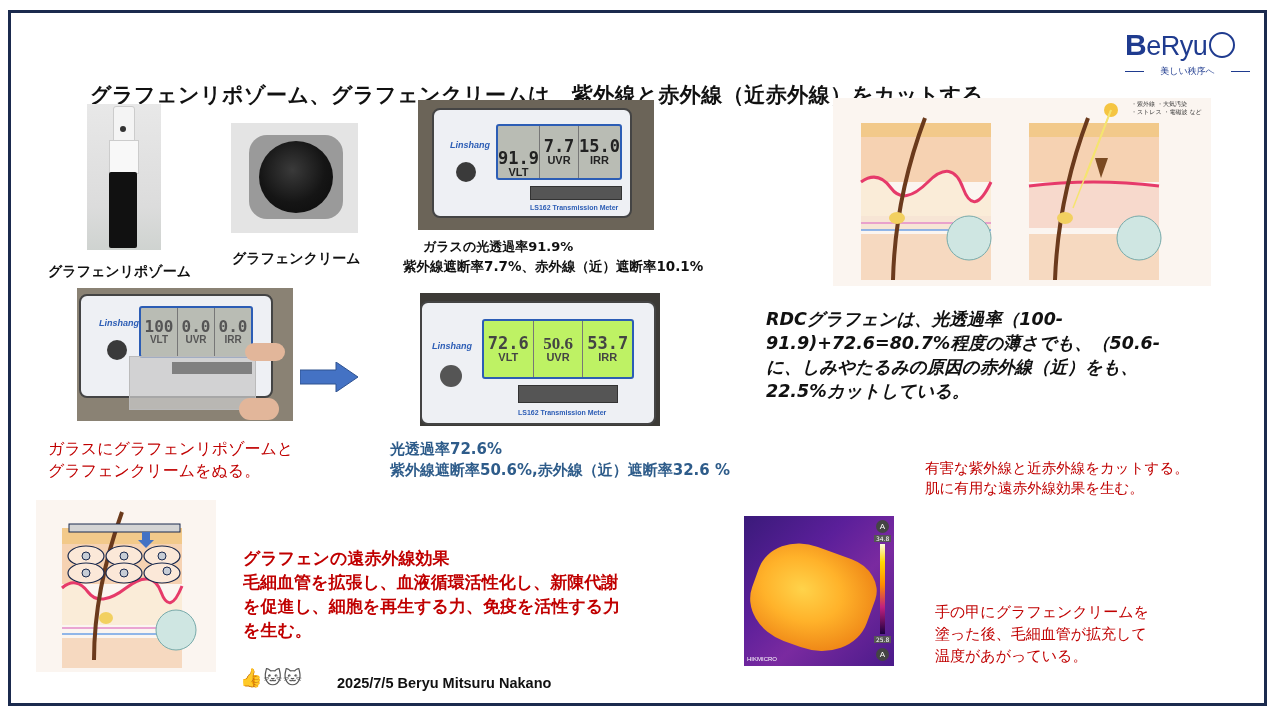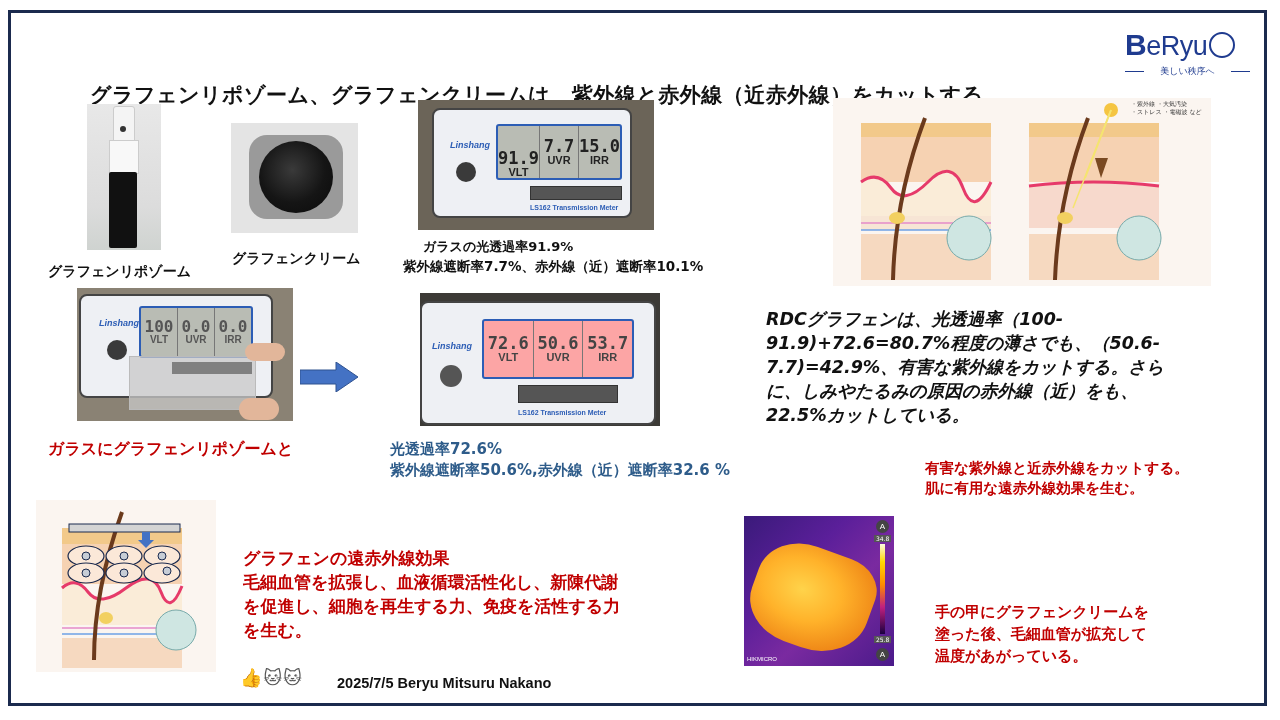--- a/index.html
+++ b/index.html
@@ -53,21 +53,21 @@
   .meter-slot { position: absolute; background: #555; border: 1px solid #333; }
   .meter-name { position: absolute; color: #2c5db5; font-weight: bold; font-family: "Liberation Sans", sans-serif; white-space: nowrap; }
 
   
   .arrow { left: 300px; top: 362px; width: 58px; height: 30px; }
 
   
   .skin { background: #fbf5f0; }
 
   .body-text { position: absolute; font-size: 17.5px; font-weight: bold; line-height: 24px; color: #111; }
-  .red-text { position: absolute; font-size: 14.5px; font-weight: bold; color: #c00000; line-height: 20px; }
+  .red-text { position: absolute; font-size: 14.5px; font-weight: normal; color: #c00000; line-height: 20px; }
   .effect-text { position: absolute; font-size: 17px; font-weight: bold; color: #c00000; line-height: 24px; white-space: nowrap; }
 
   
   .thermal { background: linear-gradient(135deg, #3a1a7a 0%, #5b1f9a 35%, #7a2aa0 60%, #4a1a8a 100%); }
   .hand { position: absolute; left: 8px; top: 32px; width: 120px; height: 100px; border-radius: 40% 30% 45% 40%; background: radial-gradient(ellipse at 40% 45%, #ffd34a 0%, #ffb22a 40%, #f08a18 75%, #d8602a 100%); transform: rotate(20deg); }
   .scale-bar { position: absolute; left: 136px; top: 28px; width: 5px; height: 90px; background: linear-gradient(180deg, #fffbe0 0%, #ffd700 20%, #ff8c00 45%, #c02080 70%, #1a0040 100%); }
   .scale-lbl { position: absolute; font-size: 6px; color: #fff; background: #555; padding: 0 2px; }
   .scale-btn { position: absolute; width: 13px; height: 13px; border-radius: 50%; background: #444; color: #fff; font-size: 8px; text-align: center; line-height: 13px; font-family: "Liberation Sans", sans-serif; }
   .hik { position: absolute; left: 3px; bottom: 4px; font-size: 6px; color: #fff; font-family: "Liberation Sans", sans-serif; }
 
@@ -189,48 +189,48 @@
 </div>
 
 <svg class="abs arrow" viewBox="0 0 58 30">
   <polygon points="0,8 36,8 36,0 58,15 36,30 36,22 0,22" fill="#4472c4" stroke="#2f528f" stroke-width="1"></polygon>
 </svg>
 
 <div class="photo meter-bg" style="left:420px;top:293px;width:240px;height:133px;background:#3c3a36;">
   <div class="meter-body" style="left:0px;top:8px;width:232px;height:120px;"></div>
   <div class="meter-brand" style="left:12px;top:48px;font-size:9px;">Linshang</div>
   <div class="meter-btn" style="left:20px;top:72px;width:22px;height:22px;background:#555;"></div>
-  <div class="meter-lcd" style="left:62px;top:26px;width:148px;height:56px;background:#fca5a5;">
+  <div class="meter-lcd" style="left:62px;top:26px;width:148px;height:56px;background:#bef264;">
     <div class="lcd-cell">
         <span class="lcd-val" style="font-size:17px;color:#444;">72.6</span>
         <span class="lcd-lbl" style="font-size:11px;color:#444;">VLT</span>
       </div>
     <div class="lcd-cell">
-        <span class="lcd-val" style="font-size:17px;color:#444;">50.6</span>
+        <span class="lcd-val" style="font-size:17px;color:#444;font-family:Liberation Serif, serif;">50.6</span>
         <span class="lcd-lbl" style="font-size:11px;color:#444;">UVR</span>
       </div>
     <div class="lcd-cell">
         <span class="lcd-val" style="font-size:17px;color:#444;">53.7</span>
         <span class="lcd-lbl" style="font-size:11px;color:#444;">IRR</span>
       </div>
   </div>
   <div class="meter-slot" style="left:98px;top:92px;width:98px;height:16px;"></div>
   <div class="meter-name" style="left:98px;top:116px;font-size:7px;">LS162 Transmission Meter</div>
 </div>
 <div class="caption blue" style="left:390px;top:440px;font-size:15px;text-align:center;">光透過率72.6%</div>
 <div class="caption blue" style="left:390px;top:461px;font-size:15px;">紫外線遮断率50.6%,赤外線（近）遮断率32.6 %</div>
 
 <div class="red-text" style="left:48px;top:438px;font-size:16px;line-height:22px;white-space:nowrap;">
   <div>ガラスにグラフェンリポゾームと</div>
+  <div>グラフェンクリームをぬる。</div>
 </div>
 
 <div class="body-text" style="left:766px;top:307px;white-space:nowrap;font-style:italic;">
   <div>RDCグラフェンは、光透過率（100-</div>
   <div>91.9)+72.6=80.7%程度の薄さでも、（50.6-</div>
-  <div>7.7)=42.9%、有害な紫外線をカットする。さら</div>
   <div>に、しみやたるみの原因の赤外線（近）をも、</div>
   <div>22.5%カットしている。</div>
 </div>
 
 <div class="red-text" style="left:925px;top:458px;white-space:nowrap;">
   <div>有害な紫外線と近赤外線をカットする。</div>
   <div>肌に有用な遠赤外線効果を生む。</div>
 </div>
 
 <div class="photo skin" style="left:36px;top:500px;width:180px;height:172px;">

